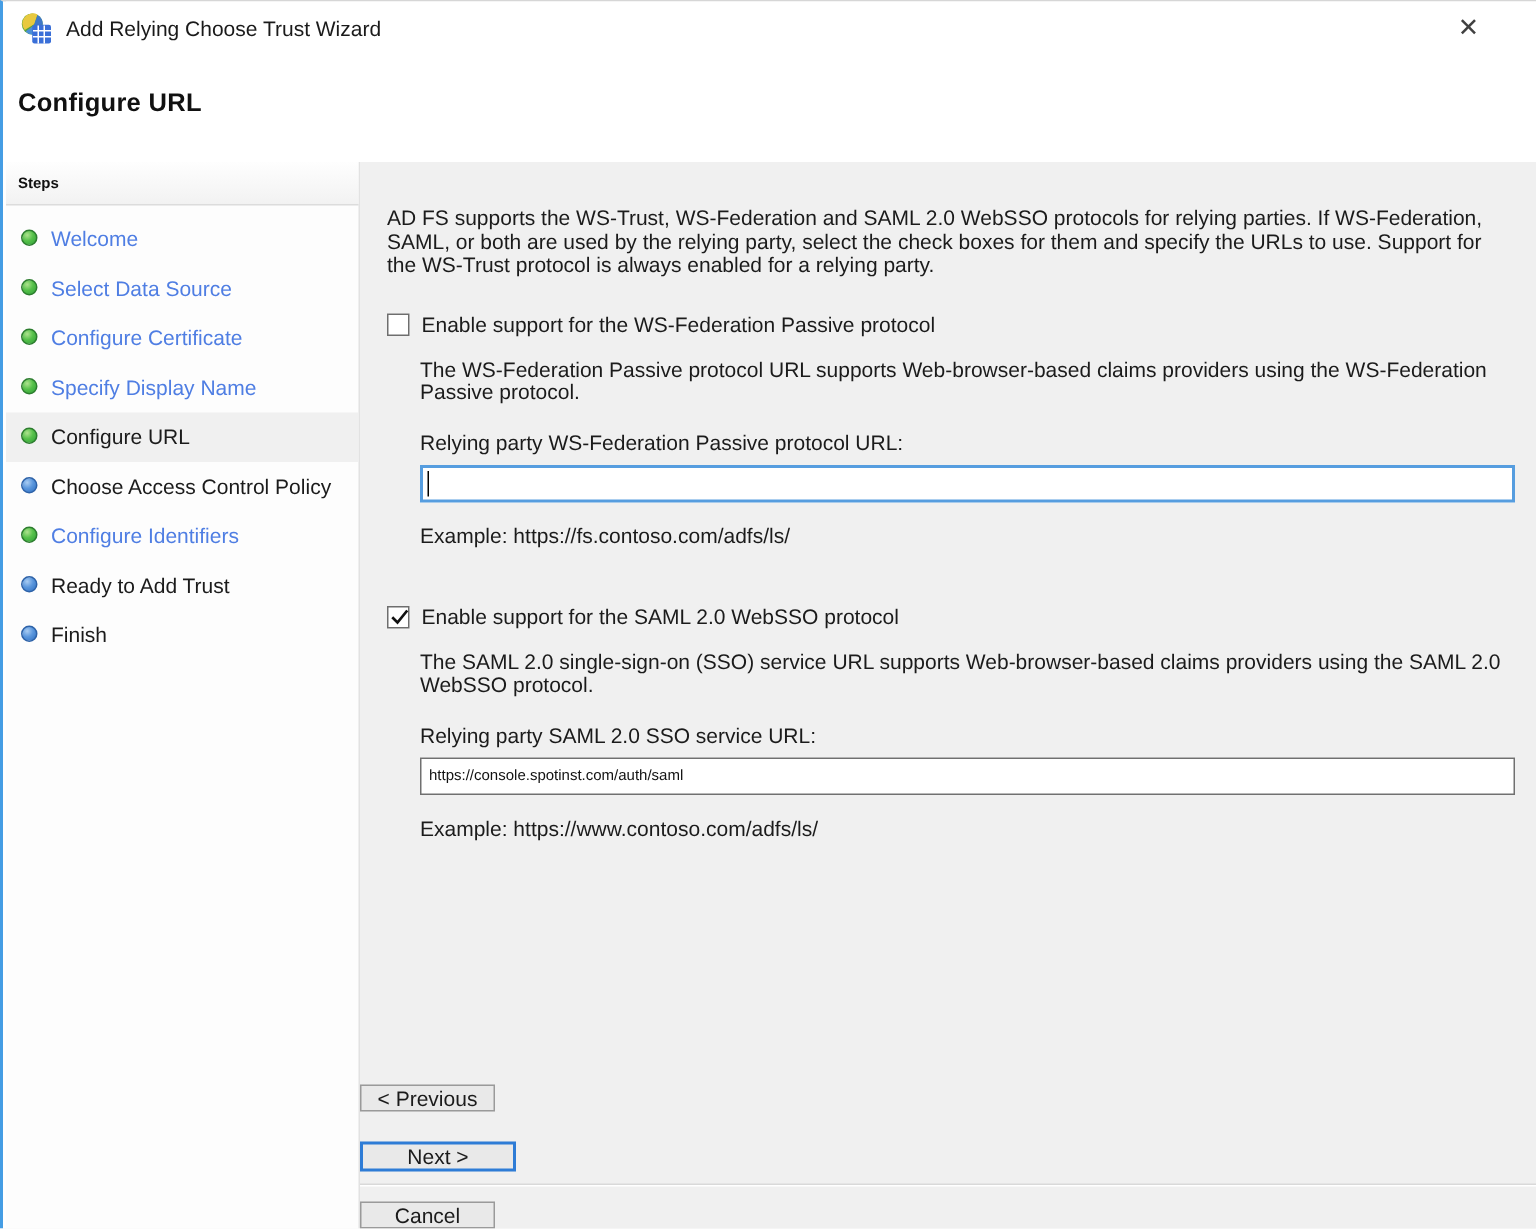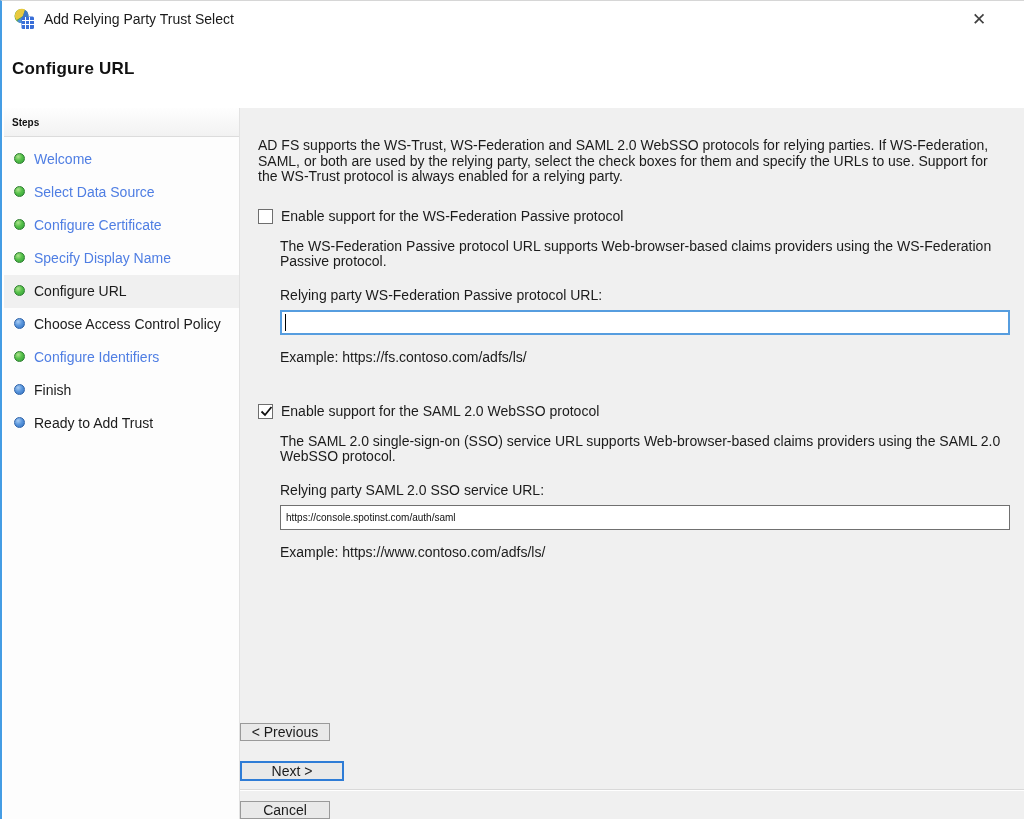--- a/index.html
+++ b/index.html
@@ -87,40 +87,40 @@
       <path d="M12 2 A7 7 0 0 1 15.5 8.5 L9.5 9 Z" fill="#3f78c8"></path>
       <path d="M4 13 A7 7 0 0 0 12.5 14.2 L9.5 9 Z" fill="#4c8fd6"></path>
       <rect x="8.5" y="8.5" width="12.5" height="12.5" rx="1.5" fill="#3a6fd8"></rect>
       <g stroke="#ffffff" stroke-width="1">
         <line x1="12.5" y1="9" x2="12.5" y2="21"></line>
         <line x1="16.5" y1="9" x2="16.5" y2="21"></line>
         <line x1="9" y1="12.5" x2="21" y2="12.5"></line>
         <line x1="9" y1="16.5" x2="21" y2="16.5"></line>
       </g>
     </svg>
-    <span class="title-text">Add Relying Party Trust Select</span>
+    <span class="title-text">Add Relying Choose Trust Wizard</span>
     <span class="close-btn">✕</span>
   </div>
 
   <div class="page-heading">Configure URL</div>
 
   <div class="content">
 
     <div class="sidebar">
       <div class="steps-header">Steps</div>
       <div class="steps-list">
           <div class="step done"><span class="bullet"></span><span class="step-label">Welcome</span></div>
           <div class="step done"><span class="bullet"></span><span class="step-label">Select Data Source</span></div>
           <div class="step done"><span class="bullet"></span><span class="step-label">Configure Certificate</span></div>
           <div class="step done"><span class="bullet"></span><span class="step-label">Specify Display Name</span></div>
           <div class="step current"><span class="bullet"></span><span class="step-label">Configure URL</span></div>
           <div class="step pending"><span class="bullet"></span><span class="step-label">Choose Access Control Policy</span></div>
           <div class="step done"><span class="bullet"></span><span class="step-label">Configure Identifiers</span></div>
+          <div class="step pending"><span class="bullet"></span><span class="step-label">Ready to Add Trust</span></div>
           <div class="step pending"><span class="bullet"></span><span class="step-label">Finish</span></div>
-          <div class="step pending"><span class="bullet"></span><span class="step-label">Ready to Add Trust</span></div>
         </div>
     </div>
 
     <div class="main-col">
       <div class="main-scroll">
 
         <div class="intro">AD FS supports the WS-Trust, WS-Federation and SAML 2.0 WebSSO protocols for relying parties.  If WS-Federation, SAML, or both are used by the relying party, select the check boxes for them and specify the URLs to use.  Support for the WS-Trust protocol is always enabled for a relying party.</div>
 
         <div class="cb-row">
           <span class="checkbox">

